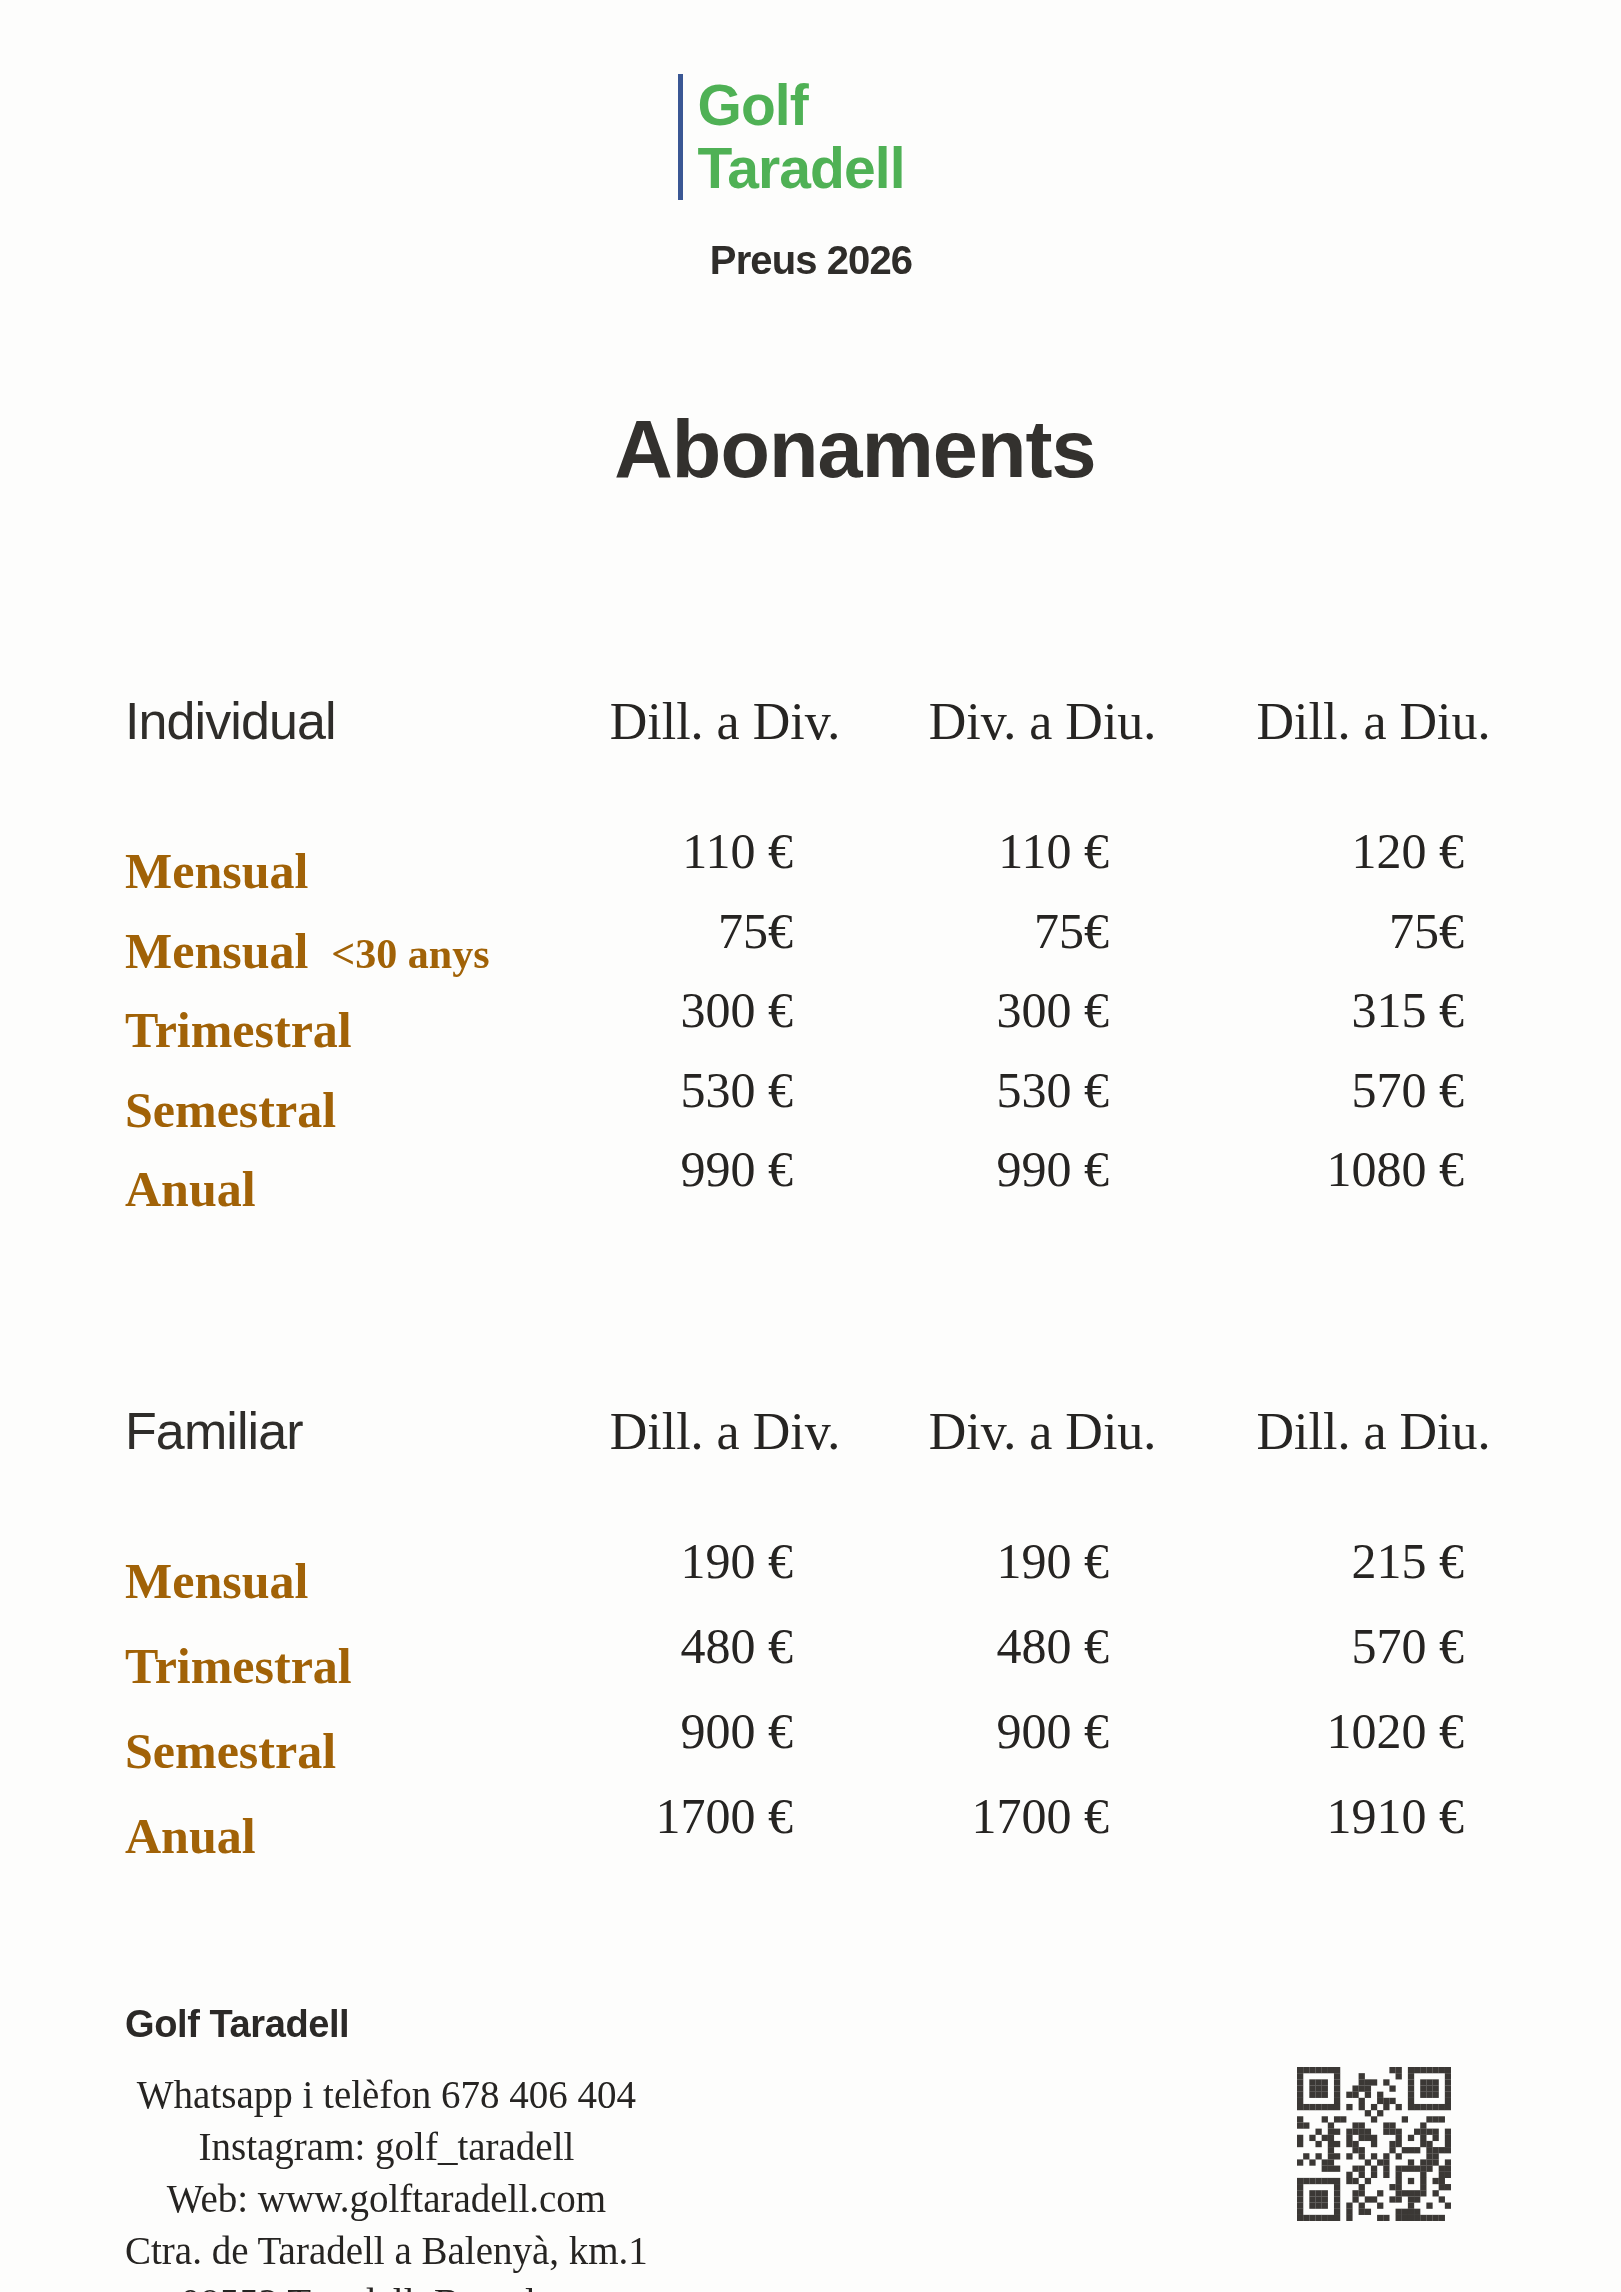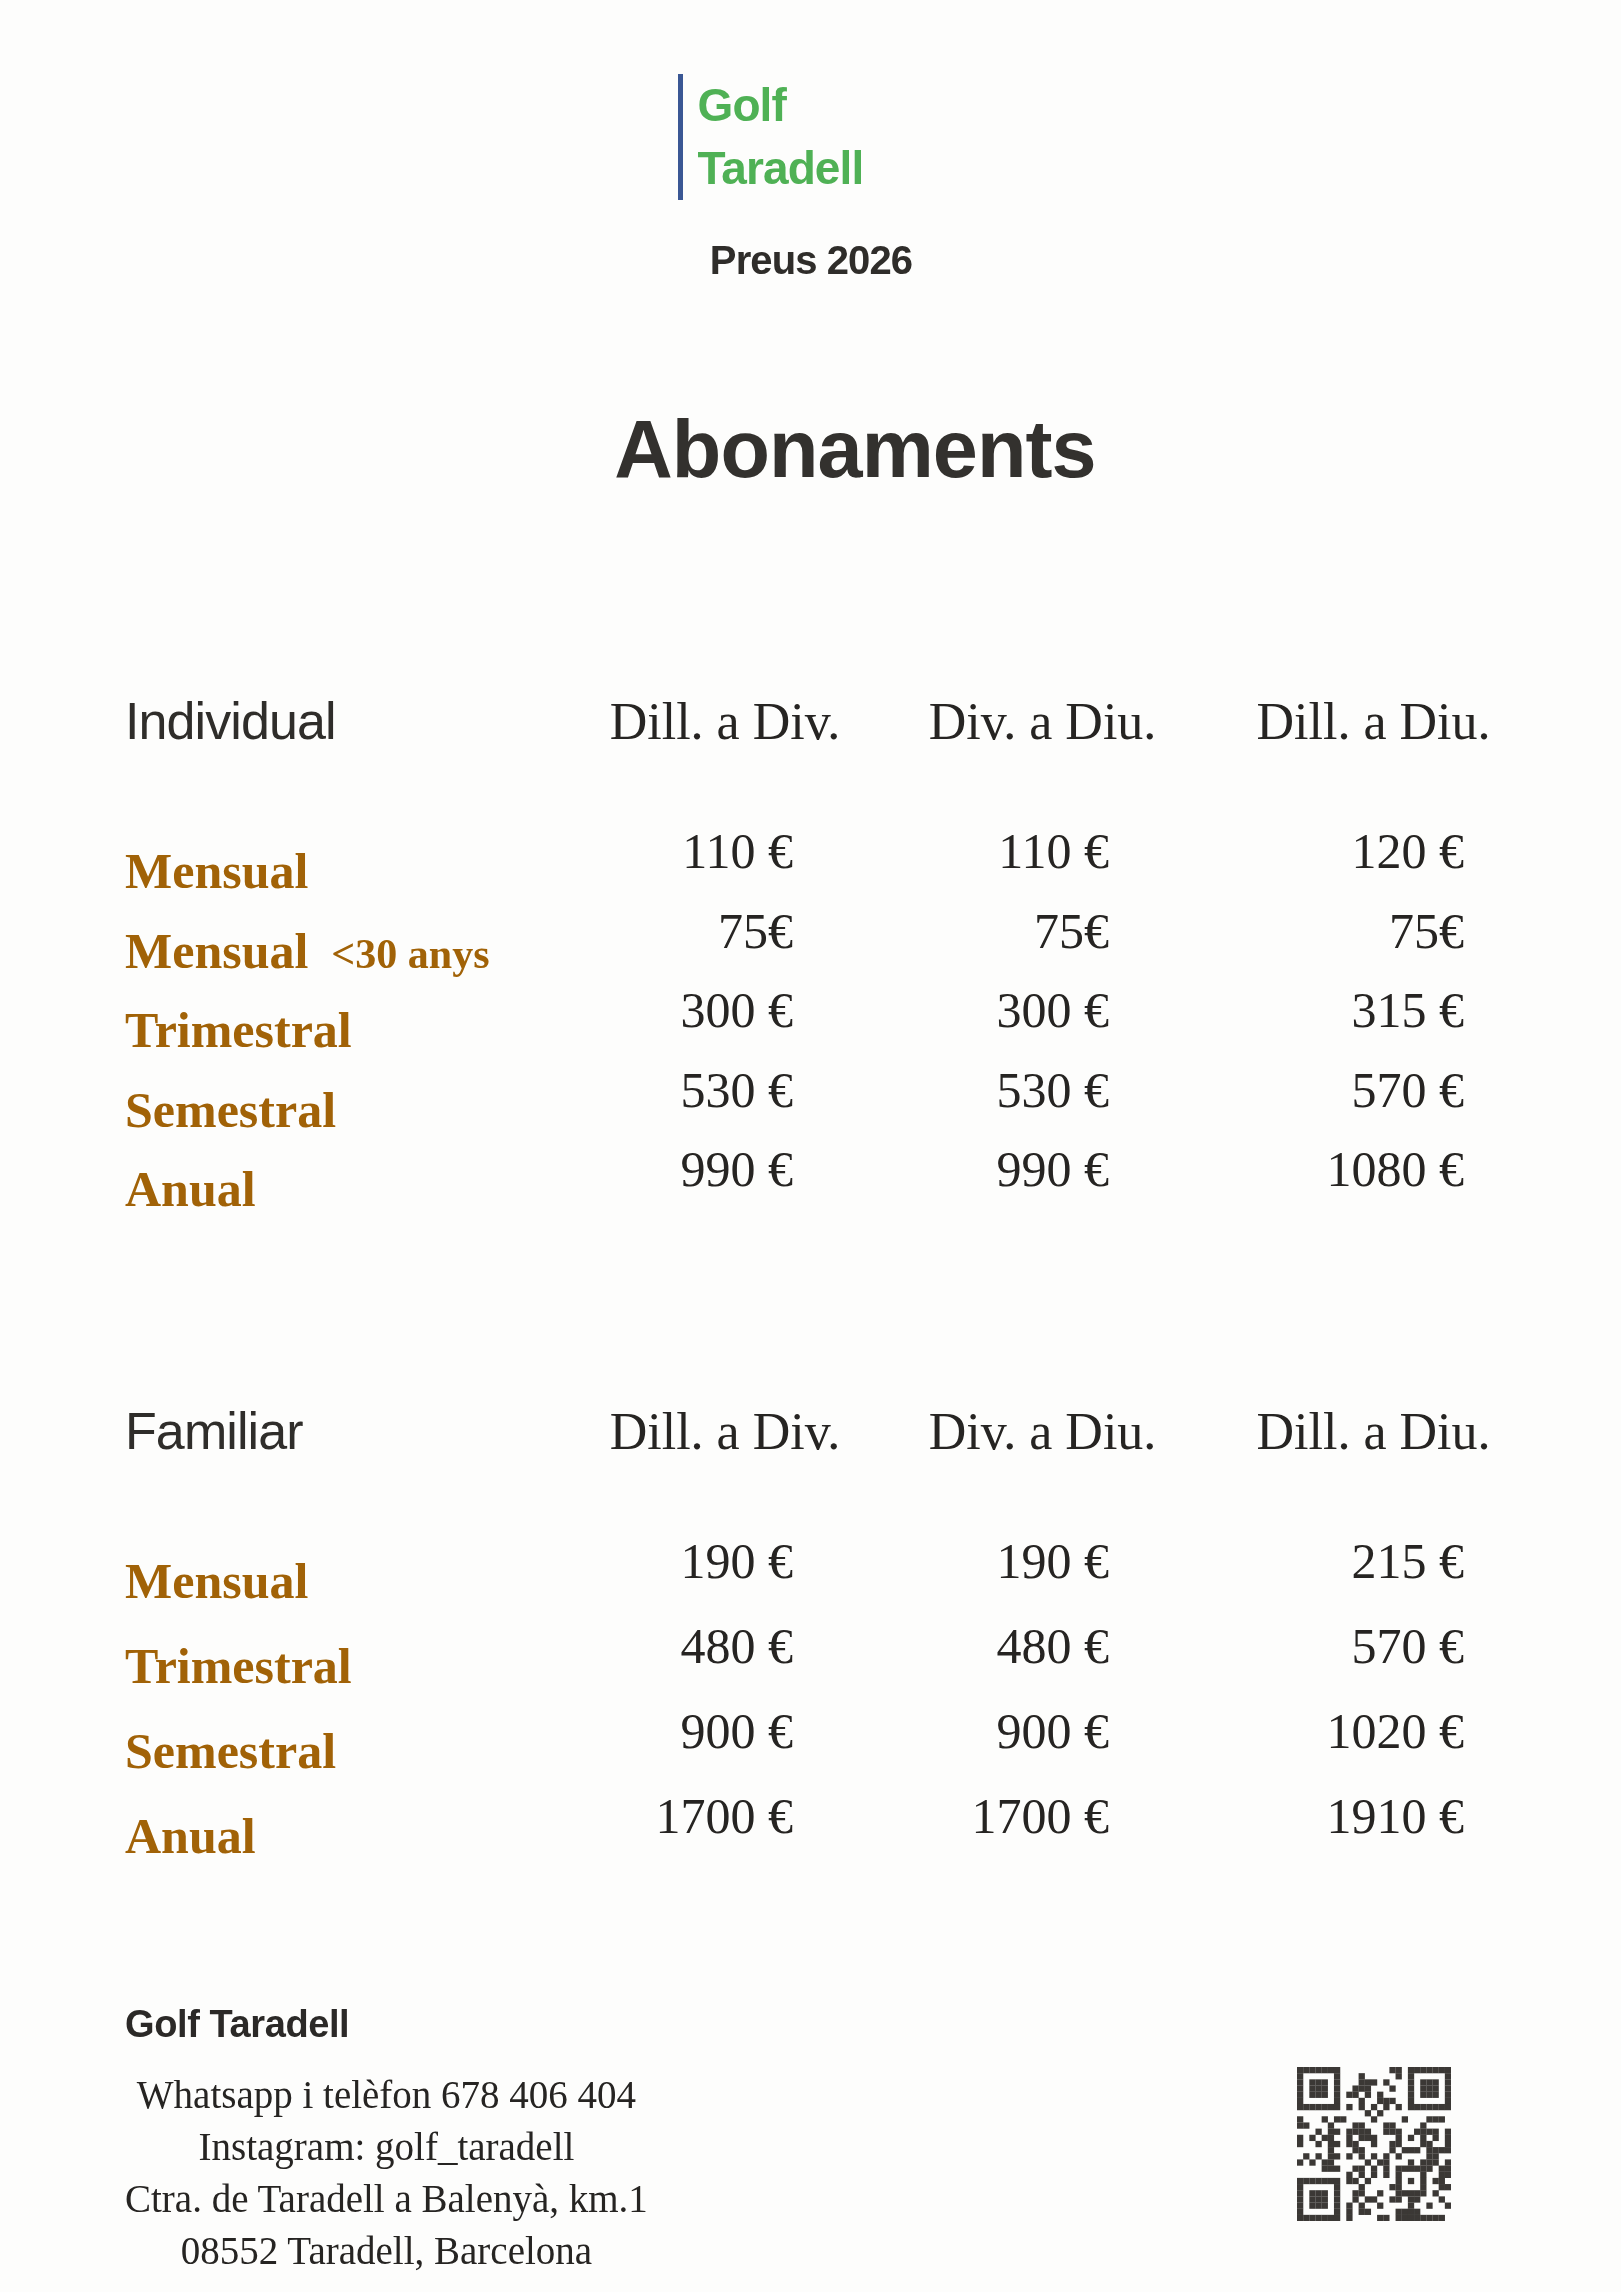--- a/index.html
+++ b/index.html
@@ -6,21 +6,21 @@
   .page {
     position:relative; width:1622px; height:2293px; margin:0 auto;
     background:#fdfdfc; overflow:hidden;
     font-family:"Liberation Serif", serif; color:#262422;
   }
   
   .brand { position:absolute; left:678px; top:74px; display:flex; align-items:stretch; }
   .brand-bar { width:4.5px; background:#3a5794; margin-right:15px; }
   .brand-text {
     font-family:"Liberation Sans", sans-serif; font-weight:bold;
-    color:#4fb155; font-size:46px; line-height:63px; letter-spacing:-0.9px;
+    color:#4fb155; font-size:57px; line-height:63px; letter-spacing:-0.9px;
   }
   
   .subtitle {
     position:absolute; top:238px; left:0; width:100%; text-align:center;
     font-family:"Liberation Sans", sans-serif; font-weight:bold;
     font-size:40px; color:#2f2d2a; letter-spacing:-0.9px;
   }
   .title {
     position:absolute; top:403px; left:0; width:100%; text-align:center; margin:0;
     font-family:"Liberation Sans", sans-serif; font-weight:bold;
@@ -154,20 +154,21 @@
 </div>
   </section>
 
   <footer class="footer">
     <div class="f-name">Golf Taradell</div>
     <div class="f-lines">
   <div class="f-line">Whatsapp i telèfon 678 406 404</div>
 
   <div class="f-line">Instagram: golf_taradell</div>
 
+  <div class="f-line">Web: www.golftaradell.com</div>
 
   <div class="f-line">Ctra. de Taradell a Balenyà, km.1</div>
 
   <div class="f-line">08552 Taradell, Barcelona</div>
 </div>
   </footer>
 
   <svg class="qr" viewBox="0 0 25 25" xmlns="http://www.w3.org/2000/svg">
       <rect x="0" y="0" width="1.02" height="1.02" fill="#3b3835"></rect>
       <rect x="1" y="0" width="1.02" height="1.02" fill="#3b3835"></rect>

